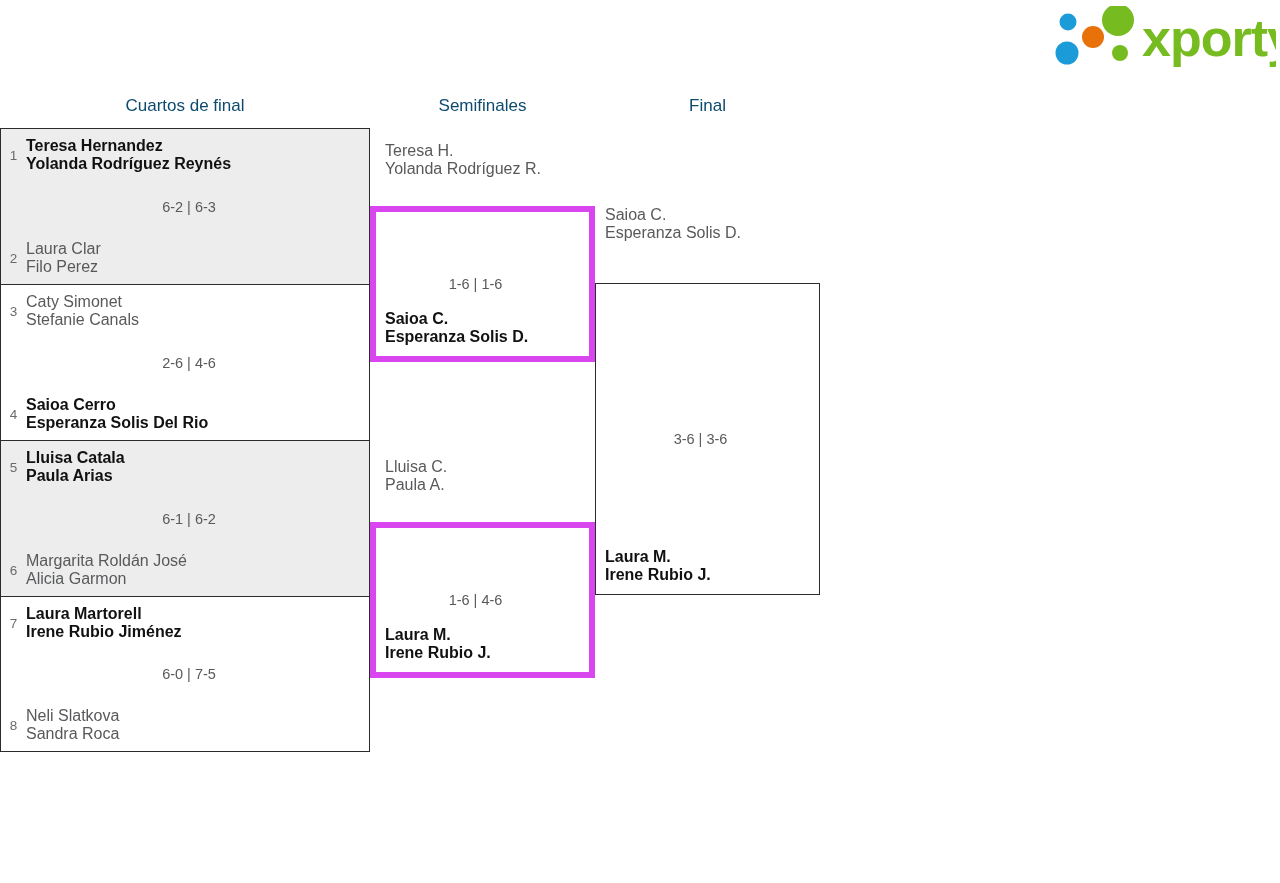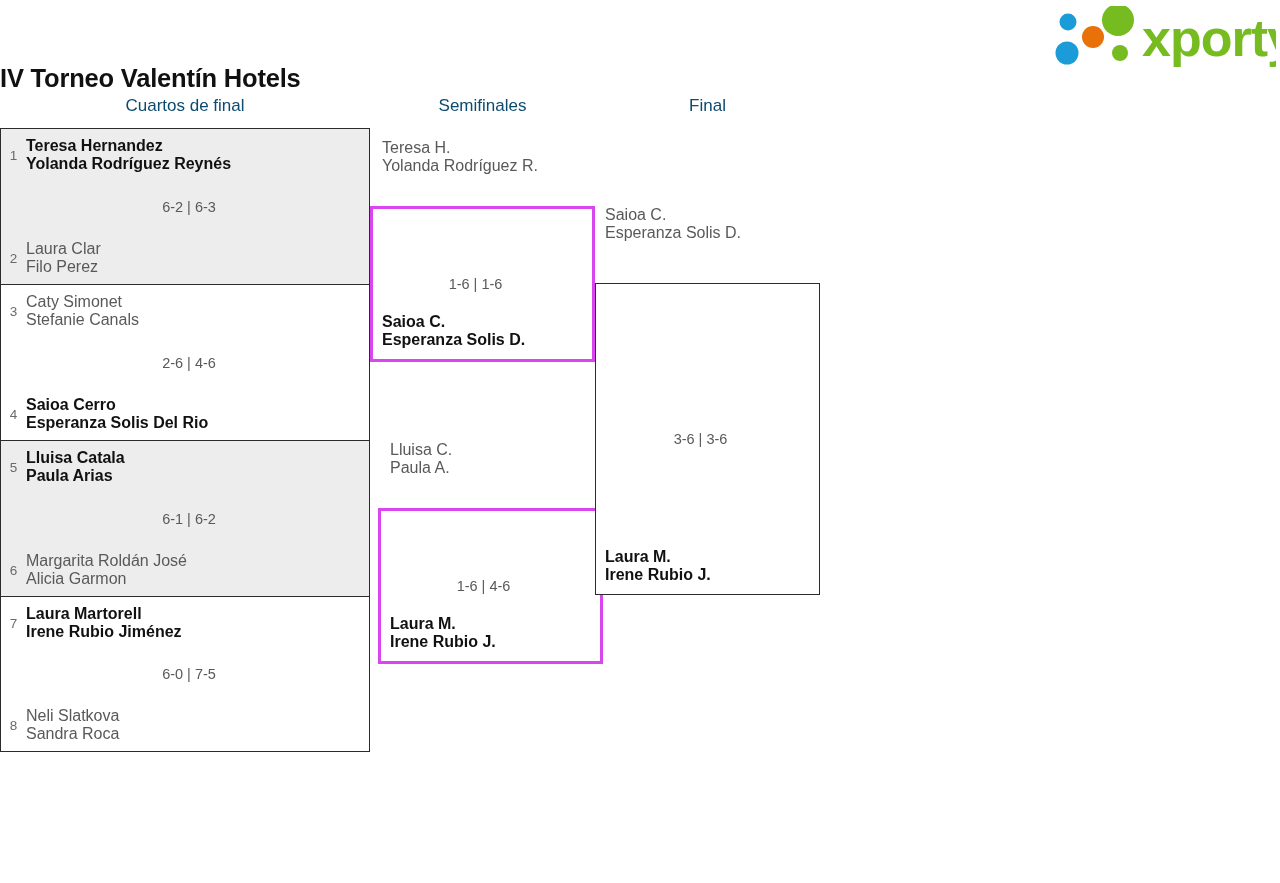--- a/index.html
+++ b/index.html
@@ -82,21 +82,21 @@
     border: 1px solid #2b2b2b;
     border-bottom: none;
   }
   .r0.last { border-bottom: 1px solid #2b2b2b; }
 
   
   .r1 {
     left: 370px;
     width: 225px;
     height: 156px;
-    border: 3px solid #d946ef;
+    border: 6px solid #d946ef;
     padding-left: 8px;
   }
 
   
   .r2 {
     left: 595px;
     width: 225px;
     height: 312px;
     border: 1px solid #2b2b2b;
   }
@@ -152,24 +152,20 @@
   }
   .r0 .score  { padding-left: 8px;  box-sizing: border-box; }
   .r1 .score  { padding-right: 14px; box-sizing: border-box; }
   .r2 .score  { padding-right: 14px; box-sizing: border-box; text-align: center; }
 </style>
 </head>
 <body>
 
 <div id="header">
 
-  <div id="title-block">
-    <span class="title-line">IV Torneo Valentín Hotels</span>
-    <span class="title-line">Fase final. 3ª Femenina</span>
-  </div>
 
   <div id="logo">
     <svg width="226" height="62" viewBox="0 0 226 62" xmlns="http://www.w3.org/2000/svg">
 
       <circle cx="18" cy="16" r="8.5" fill="#1b9bd8"></circle>
       <circle cx="17" cy="47" r="11.5" fill="#1b9bd8"></circle>
       <circle cx="43" cy="31" r="11" fill="#e8710a"></circle>
       <circle cx="68" cy="14" r="16" fill="#76bc21"></circle>
       <circle cx="70" cy="47" r="8" fill="#76bc21"></circle>
 
@@ -268,21 +264,21 @@
     <div class="score">1-6 | 1-6</div>
     <div class="slot bottom" style="bottom:10px;">
       <span class="seed"></span>
       <span class="names winner">
         <span class="n">Saioa C.</span>
         <span class="n">Esperanza Solis D.</span>
       </span>
     </div>
   </div>
 
-  <div class="match r1" style="top:380px;margin-left:8px;">
+  <div class="match r1" style="top:394px;">
     <div class="slot top" style="top:-70px;">
       <span class="seed"></span>
       <span class="names">
         <span class="n">Lluisa C.</span>
         <span class="n">Paula A.</span>
       </span>
     </div>
     <div class="score">1-6 | 4-6</div>
     <div class="slot bottom" style="bottom:10px;">
       <span class="seed"></span>

